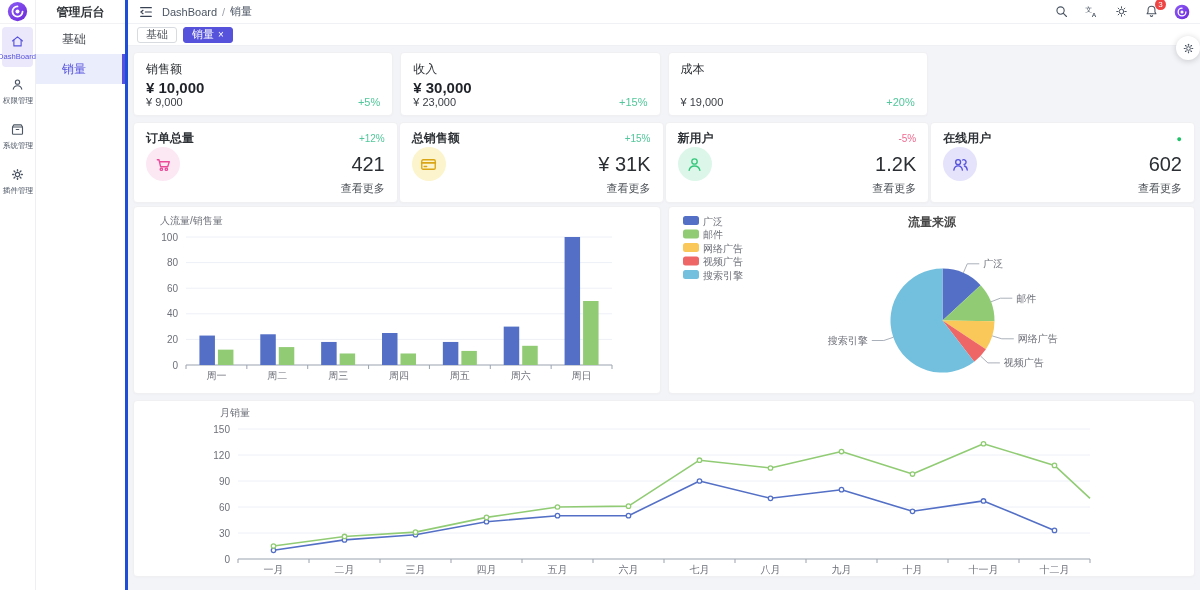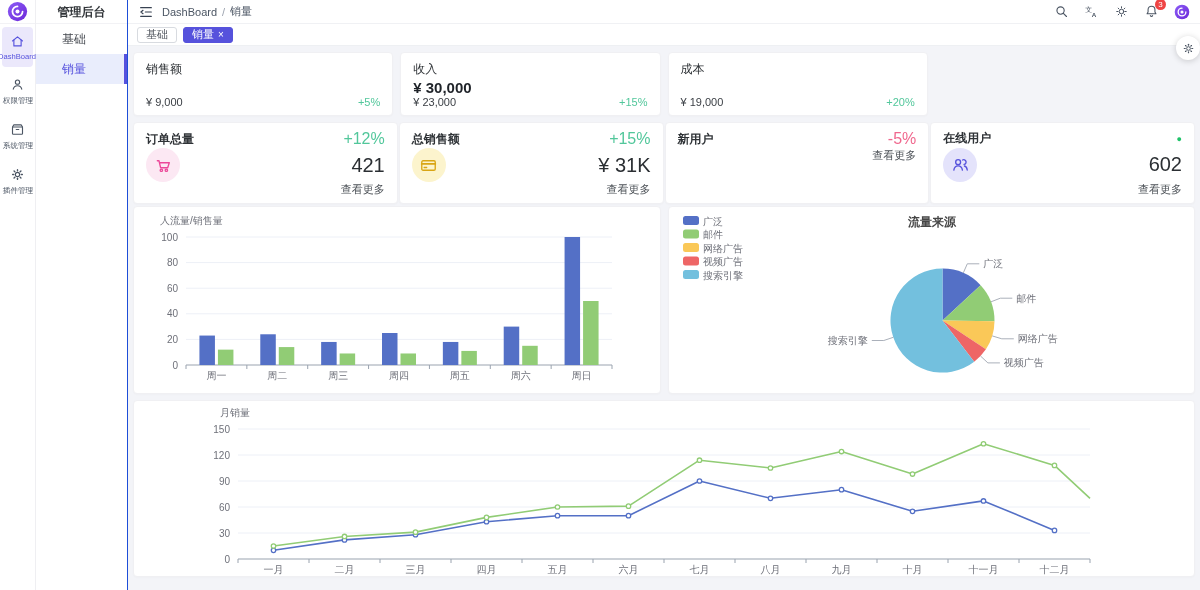--- a/index.html
+++ b/index.html
@@ -12,21 +12,21 @@
 
   
   .rail { width:36px; background:#fff; border-right:1px solid #efeff2; display:flex; flex-direction:column; flex-shrink:0; }
   .rail-logo { height:24px; display:flex; align-items:center; justify-content:center; border-bottom:1px solid #f2f2f5; }
   .rail-item { display:flex; flex-direction:column; align-items:center; padding:7px 0 6px; margin:3px 2px 0; border-radius:4px; color:#4b5563; cursor:pointer; }
   .rail-item .ri-icon { width:15px; height:15px; }
   .rail-item .ri-label { font-size:8px; margin-top:3px; transform:scale(.95); white-space:nowrap; }
   .rail-item.active { background:#ebe8fb; color:#5652dd; }
 
   
-  .submenu { width:92px; background:#fff; border-right:1px solid #1d4ed8; flex-shrink:0; }
+  .submenu { width:92px; background:#fff; border-right:3px solid #1d4ed8; flex-shrink:0; }
   .submenu-title { height:24px; line-height:24px; text-align:center; font-size:12px; font-weight:bold; color:#2f3337; border-bottom:1px solid #f2f2f5; }
   .submenu-item { height:30px; line-height:30px; padding-left:26px; font-size:12px; color:#42464d; cursor:pointer; position:relative; }
   .submenu-item.active { background:#e9edfc; color:#5652dd; }
   .submenu-item.active::after { content:""; position:absolute; right:0; top:0; bottom:0; width:3px; background:#5652dd; }
 
   
   .main { flex:1; display:flex; flex-direction:column; min-width:0; position:relative; }
   .header { height:24px; background:#fff; border-bottom:1px solid #f0f1f4; display:flex; align-items:center; padding:0 10px; }
   .fold-btn { width:16px; height:16px; color:#374151; cursor:pointer; margin-right:8px; }
   .breadcrumb { display:flex; align-items:center; gap:5px; font-size:11px; color:#4b5563; }
@@ -49,21 +49,21 @@
   .stat-card { padding:8px 12px 7px; display:flex; flex-direction:column; justify-content:space-between; }
   .stat-title { font-size:12px; color:#2f3337; font-weight:500; }
   .stat-value { font-size:15px; font-weight:bold; color:#1f2329; }
   .stat-foot { display:flex; justify-content:space-between; font-size:11px; color:#3c4046; }
   .delta-up { color:#52c79b; }
 
   .row-over { display:grid; grid-template-columns:repeat(4,1fr); gap:1px; height:78px; flex-shrink:0; }
   .over-card { padding:7px 12px 6px; display:flex; flex-direction:column; }
   .over-head { display:flex; justify-content:space-between; align-items:center; }
   .over-title { font-size:12px; font-weight:bold; color:#2f3337; }
-  .ov-badge { font-size:16px; font-weight:500; }
+  .ov-badge { font-size:10px; font-weight:500; }
   .over-mid { display:flex; justify-content:space-between; align-items:center; flex:1; }
   .icon-circle { width:34px; height:34px; border-radius:50%; display:flex; align-items:center; justify-content:center; }
   .icon-circle svg { width:19px; height:19px; }
   .ic-pink { color:#ec4899; background:#fce8f3; }
   .ic-yellow { color:#d9a514; background:#fcf4cd; }
   .ic-green { color:#34c77b; background:#dcf7e9; }
   .ic-indigo { color:#5652dc; background:#e4e3fb; }
   .over-value { font-size:20px; color:#2b2f33; }
   .over-link { font-size:11px; color:#4b5056; text-align:right; cursor:pointer; }
 
@@ -236,20 +236,21 @@
             <line x1="16.24" y1="7.76" x2="17.52" y2="6.48"></line>
           </g>
         </svg>
     </span>
 
     <div class="content">
 
       <div class="row-stats">
         <div class="card stat-card">
           <div class="stat-title">销售额</div>
+          <div class="stat-value">¥ 10,000</div>
           <div class="stat-foot">
               <span>¥ 9,000</span>
               <span class="delta-up">+5%</span>
             </div>
         </div>
         <div class="card stat-card">
           <div class="stat-title">收入</div>
           <div class="stat-value">¥ 30,000</div>
           <div class="stat-foot">
               <span>¥ 23,000</span>
@@ -298,20 +299,29 @@
             </span>
             <span class="over-value">¥ 31K</span>
           </div>
           <div class="over-link">查看更多</div>
         </div>
         <div class="card over-card">
           <div class="over-head">
               <span class="over-title">新用户</span>
               <span class="ov-badge" style="color: rgb(240, 104, 142);">-5%</span>
             </div>
+          <div class="over-mid">
+            <span class="icon-circle ic-green">
+              <svg viewBox="0 0 24 24" fill="none" stroke="currentColor" stroke-width="1.7" stroke-linecap="round">
+                  <circle cx="12" cy="8.2" r="3.4"></circle>
+                  <path d="M5.2 19.5c.7-3.6 3.4-5.6 6.8-5.6s6.1 2 6.8 5.6"></path>
+                </svg>
+            </span>
+            <span class="over-value">1.2K</span>
+          </div>
           <div class="over-link">查看更多</div>
         </div>
         <div class="card over-card">
           <div class="over-head">
               <span class="over-title">在线用户</span>
               <span class="ov-badge" style="font-size: 9px; color: rgb(31, 194, 105);">●</span>
             </div>
           <div class="over-mid">
             <span class="icon-circle ic-indigo">
               <svg viewBox="0 0 24 24" fill="none" stroke="currentColor" stroke-width="1.7" stroke-linecap="round">

